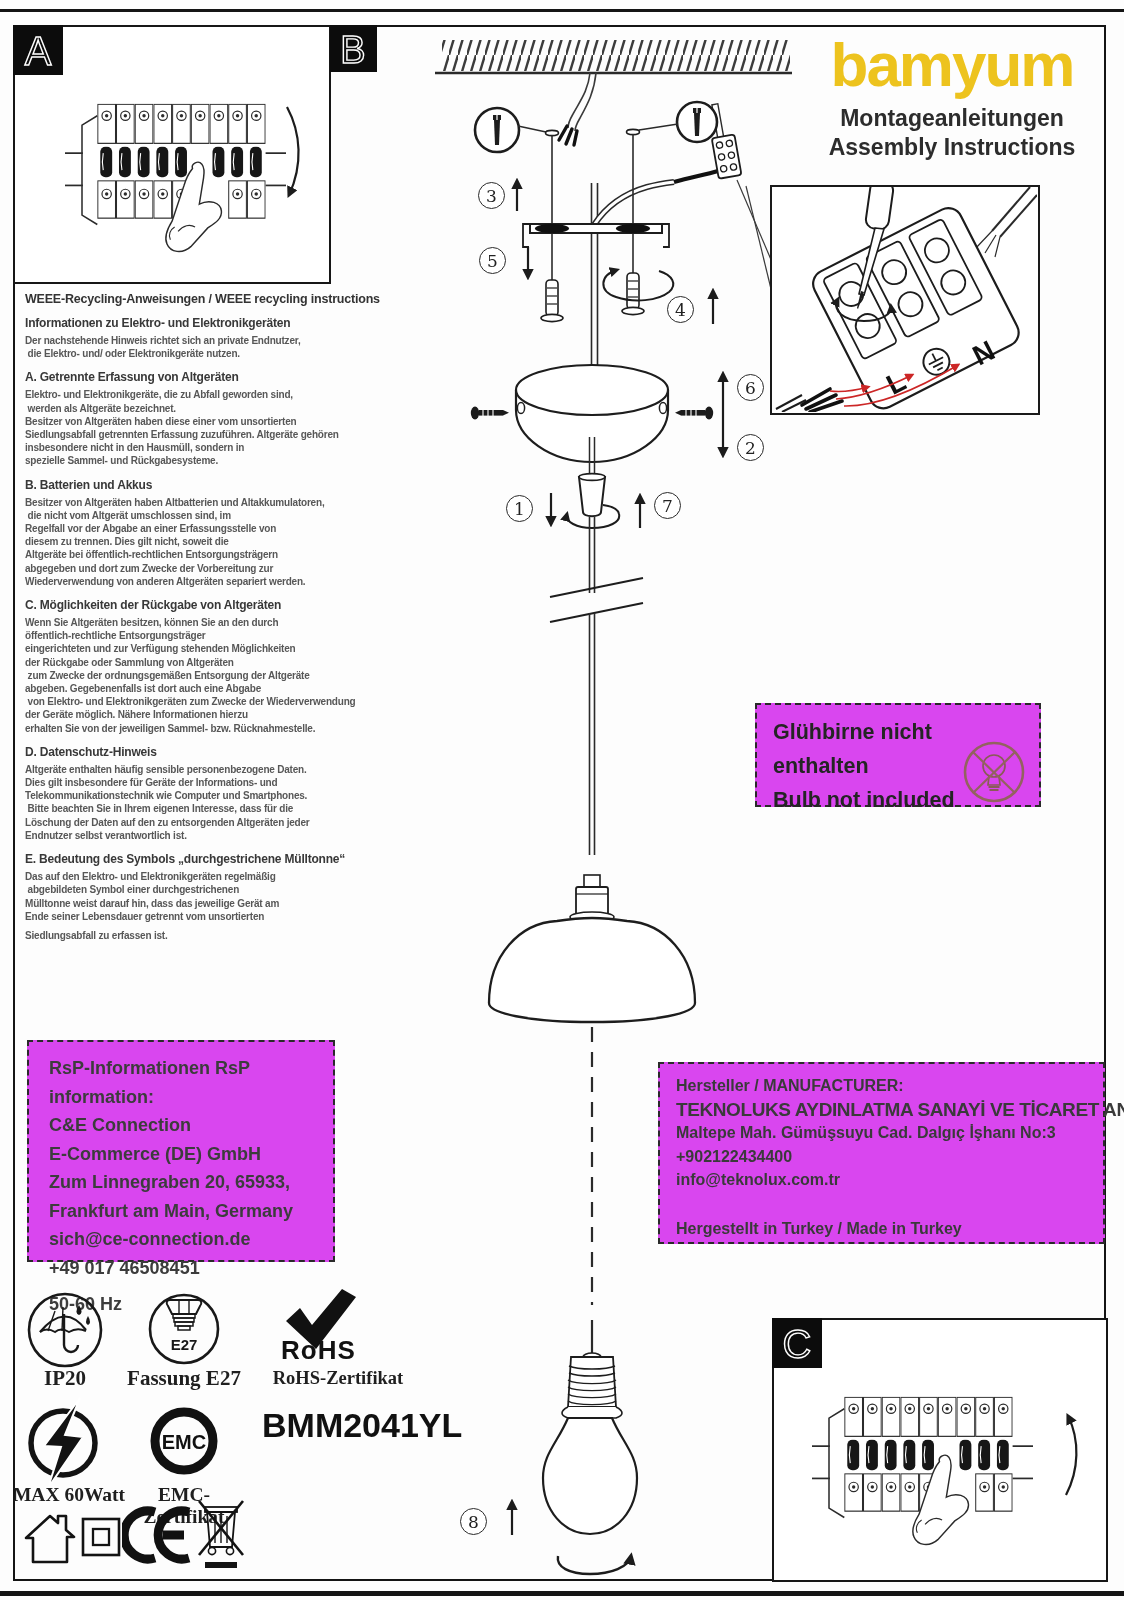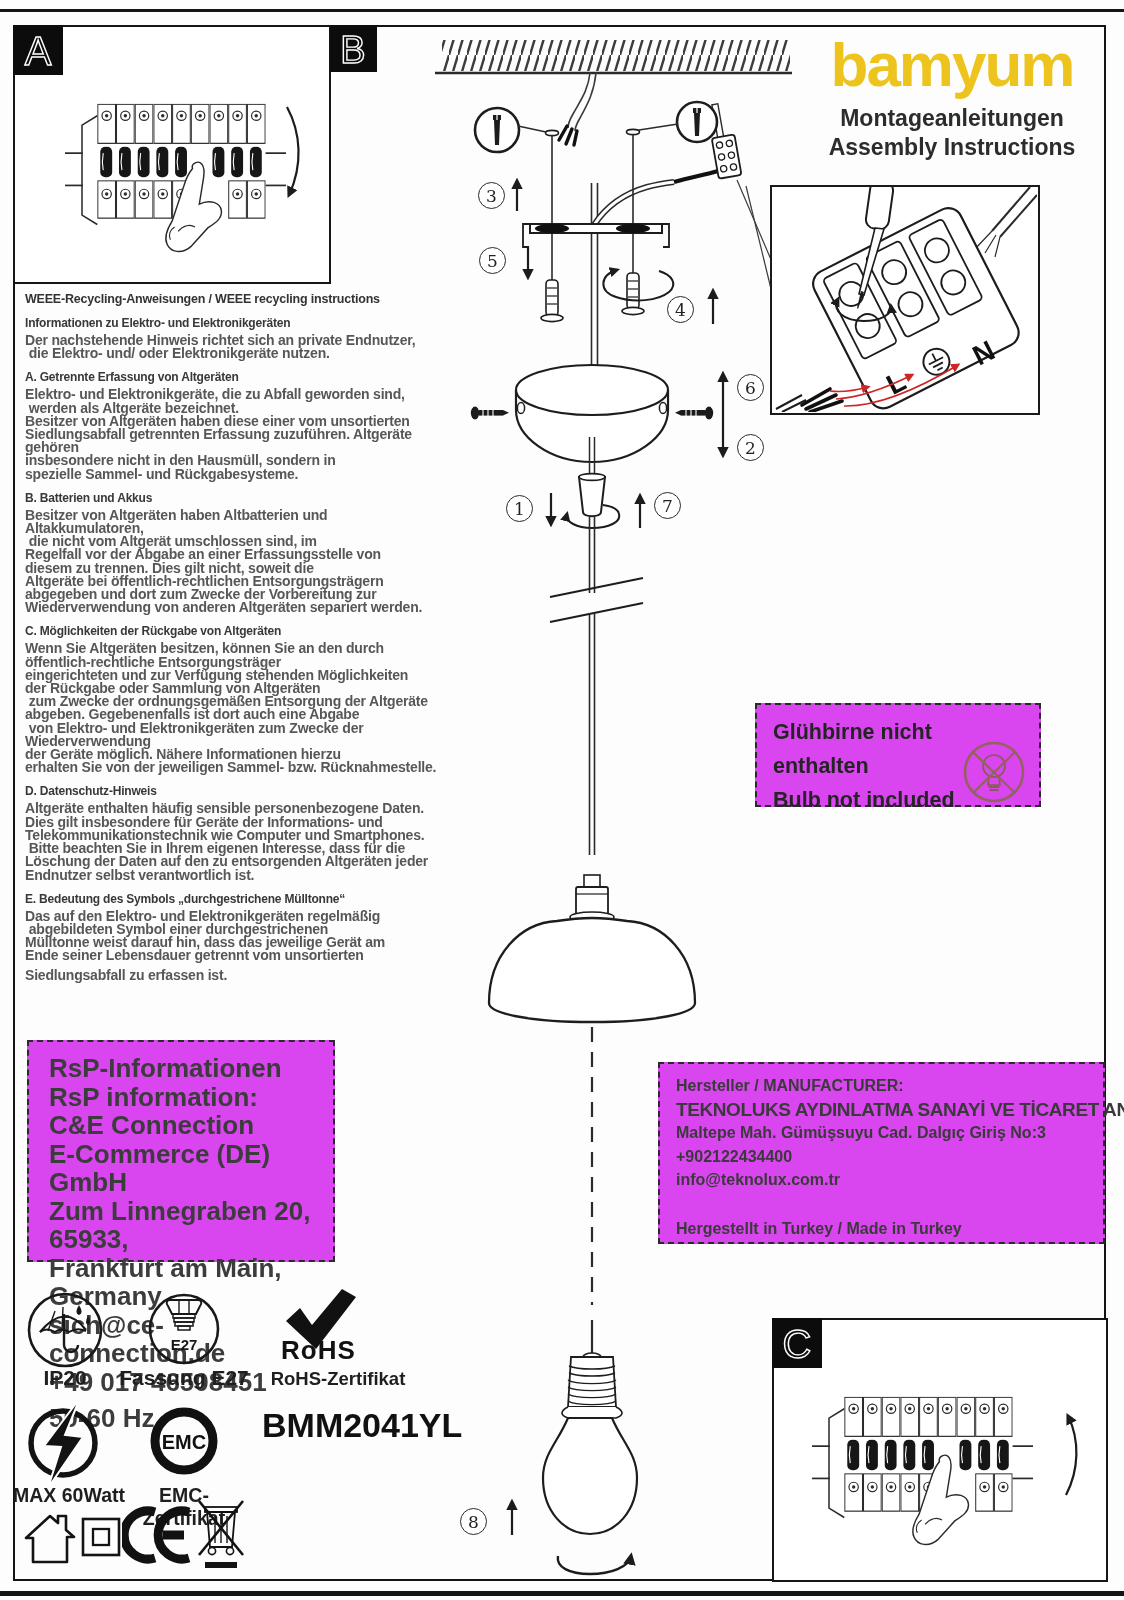--- a/index.html
+++ b/index.html
@@ -11,37 +11,37 @@
   .frame{left:13px;top:25px;width:1093px;height:1556px;border:2.5px solid #141414;box-sizing:border-box;}
   .boxA{left:13px;top:25px;width:318px;height:259px;border:2.5px solid #161616;box-sizing:border-box;background:#fff;}
   .boxC{left:772px;top:1318px;width:336px;height:264px;border:2.5px solid #161616;box-sizing:border-box;background:#fff;}
   .badge{position:absolute;}
   svg{display:block;}
   .brand{left:802px;top:30px;width:300px;height:72px;text-align:center;
          font-size:62px;font-weight:800;letter-spacing:-2px;line-height:70px;}
   .subtitle{left:800px;top:104px;width:304px;text-align:center;font-size:23px;font-weight:bold;color:#2c2c2c;line-height:28px;}
   .weee{left:25px;top:292px;width:414px;color:#575757;font-weight:bold;letter-spacing:-0.2px;}
   .weee h3{margin:10px 0 4px 0;font-size:12px;color:#383838;}
-  .weee .t{margin:0 0 6px 0;font-size:14px;line-height:13.2px;white-space:pre-wrap;}
+  .weee .t{margin:0 0 6px 0;font-size:10px;line-height:13.2px;white-space:pre-wrap;}
   .weee .title{margin:0 0 6px 0;font-size:12.5px;color:#333;}
   .dashedbox{border:2.5px dashed #2a2a2a;box-sizing:border-box;background:#d946ef;}
   .bulbbox{left:755px;top:703px;width:286px;height:104px;padding:10px 16px;}
   .bulbbox .l{font-size:21.5px;font-weight:bold;color:#242424;line-height:34px;}
   .rspbox{left:27px;top:1040px;width:308px;height:222px;padding:12px 20px;}
-  .rspbox .l{font-size:26px;font-weight:bold;color:#3c3c3c;line-height:28.5px;}
+  .rspbox .l{font-size:18px;font-weight:bold;color:#3c3c3c;line-height:28.5px;}
   .rspbox .l.gap{margin-top:8px;}
   .mfrbox{left:658px;top:1062px;width:447px;height:182px;padding:10px 16px;}
   .mfrbox .l{font-size:16px;font-weight:bold;color:#3a3a3a;line-height:23.5px;white-space:nowrap;}
   .mfrbox .l2{font-size:19px;letter-spacing:-0.4px;}
   .mfrbox .made{margin-top:28px;font-size:16px;font-weight:bold;color:#3a3a3a;}
   .step{position:absolute;width:27px;height:27px;border:1.7px solid #2a2a2a;border-radius:50%;
         background:#fff;box-sizing:border-box;display:flex;align-items:center;justify-content:center;
         font-family:"DejaVu Serif", serif;font-size:17px;color:#222;}
   .insetbox{left:770px;top:185px;width:270px;height:230px;border:2.5px solid #1a1a1a;box-sizing:border-box;background:#fff;}
-  .lbl{position:absolute;text-align:center;font-weight:bold;color:#1f1f1f;}
+  .lbl{position:absolute;text-align:center;font-weight:bold;color:#1f1f1f;font-family:Liberation Serif, serif;}
   .model{left:262px;top:1406px;width:250px;height:46px;font-size:34px;font-weight:800;color:#111;letter-spacing:0px;}
   .rohsword{left:281px;top:1335px;width:100px;font-size:26px;font-weight:800;color:#111;letter-spacing:1px;}
 </style>
 </head>
 <body>
 
 <div class="page">
 
   <svg width="0" height="0" style="position:absolute" aria-hidden="true">
     <defs>
@@ -362,21 +362,21 @@
     <div class="l">Zum Linnegraben 20, 65933,</div>
     <div class="l">Frankfurt am Main, Germany</div>
     <div class="l">sich@ce-connection.de</div>
     <div class="l">+49 017 46508451</div>
     <div class="l gap">50-60 Hz</div>
   </div>
 
   <div class="abs dashedbox mfrbox">
     <div class="l">Hersteller / MANUFACTURER:</div>
     <div class="l l2">TEKNOLUKS AYDINLATMA SANAYİ VE TİCARET ANONİM ŞİRKETİ</div>
-    <div class="l">Maltepe Mah. Gümüşsuyu Cad. Dalgıç Giriş No:3</div>
+    <div class="l">Maltepe Mah. Gümüşsuyu Cad. Dalgıç İşhanı No:3</div>
     <div class="l">+902122434400</div>
     <div class="l">info@teknolux.com.tr</div>
     <div class="made">Hergestellt in Turkey / Made in Turkey</div>
   </div>
 
   <svg class="abs" style="left:25px;top:1290px" width="80" height="80">
     <circle cx="40" cy="40" r="36" fill="none" stroke="#181818" stroke-width="2.6"></circle>
     <path d="M15,42 Q40,12 61,40" fill="none" stroke="#181818" stroke-width="2.2"></path>
     <path d="M15,42 Q22,37 30,42 Q36,37 44,42 Q52,37 61,41" fill="none" stroke="#181818" stroke-width="2"></path>
     <line x1="30" y1="21" x2="23" y2="41" stroke="#181818" stroke-width="1.4"></line>

